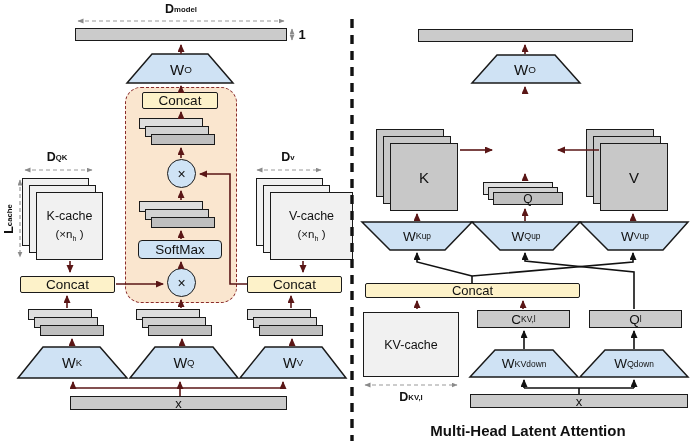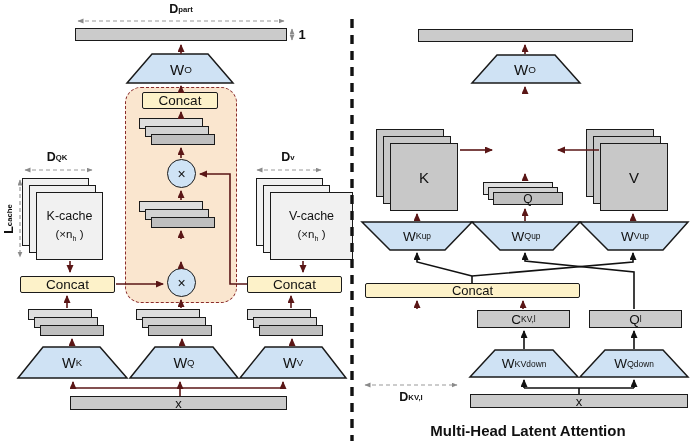--- a/index.html
+++ b/index.html
@@ -33,21 +33,21 @@
   svg.overlay{position:absolute;left:0;top:0;z-index:10;pointer-events:none;}
   .zt{z-index:11;}
 </style>
 </head>
 <body>
 
 <div class="stage">
 
   <div class="abs lbl dimlbl" style="left:141px;top:1px;width:80px;height:16px;">
     <span>D</span>
-      <sub>part</sub>
+      <sub>model</sub>
   </div>
 
   <div class="abs bar" style="left:75px;top:28px;width:212px;height:13px;"></div>
   <div class="abs lbl dimlbl" style="left:294px;top:27px;width:16px;height:15px;font-size:13px;">1</div>
 
   <div class="abs container-dashed" style="left:125px;top:87px;width:112px;height:216px;"></div>
 
   <div class="abs yellow" style="left:142px;top:92px;width:76px;height:17px;">
     <span>Concat</span>
   </div>
@@ -61,20 +61,23 @@
   <div class="abs blue circle" style="left:167px;top:159px;width:29px;height:29px;">
     <span>×</span>
   </div>
 
   <div>
     <div class="abs stackbar sb-back" style="left:139px;top:201px;width:64px;height:11px;"></div>
     <div class="abs stackbar sb-mid" style="left:145px;top:209px;width:64px;height:11px;"></div>
     <div class="abs stackbar sb-front" style="left:151px;top:217px;width:64px;height:11px;"></div>
   </div>
 
+  <div class="abs blue lbl" style="left:138px;top:240px;width:84px;height:19px;border-radius:4px;font-size:13.5px;">
+    <span>SoftMax</span>
+  </div>
 
   <div class="abs blue circle" style="left:167px;top:268px;width:29px;height:29px;">
     <span>×</span>
   </div>
 
   <div>
     <div class="abs stackbar sb-back" style="left:136px;top:309px;width:64px;height:11px;"></div>
     <div class="abs stackbar sb-mid" style="left:142px;top:317px;width:64px;height:11px;"></div>
     <div class="abs stackbar sb-front" style="left:148px;top:325px;width:64px;height:11px;"></div>
   </div>
@@ -148,20 +151,21 @@
   <div>
     <div class="abs stackbar sb-back" style="left:483px;top:182px;width:70px;height:13px;"></div>
     <div class="abs stackbar sb-mid" style="left:488px;top:187px;width:70px;height:13px;"></div>
     <div class="abs stackbar sb-front lbl" style="left:493px;top:192px;width:70px;height:13px;font-size:12px;">Q</div>
   </div>
 
   <div class="abs yellow" style="left:365px;top:283px;width:215px;height:15px;font-size:13px;">
     <span>Concat</span>
   </div>
 
+  <div class="abs cache lbl" style="left:363px;top:312px;width:96px;height:65px;font-size:12.5px;">KV-cache</div>
   <div class="abs lbl dimlbl" style="left:379px;top:389px;width:64px;height:16px;">
     <span>D</span>
       <sub>KV,l</sub>
   </div>
 
   <div class="abs bar" style="left:477px;top:310px;width:93px;height:18px;font-size:13.5px;">
     <span>C</span>
       <sub>KV,l</sub>
   </div>
   <div class="abs bar" style="left:589px;top:310px;width:93px;height:18px;font-size:13.5px;">

